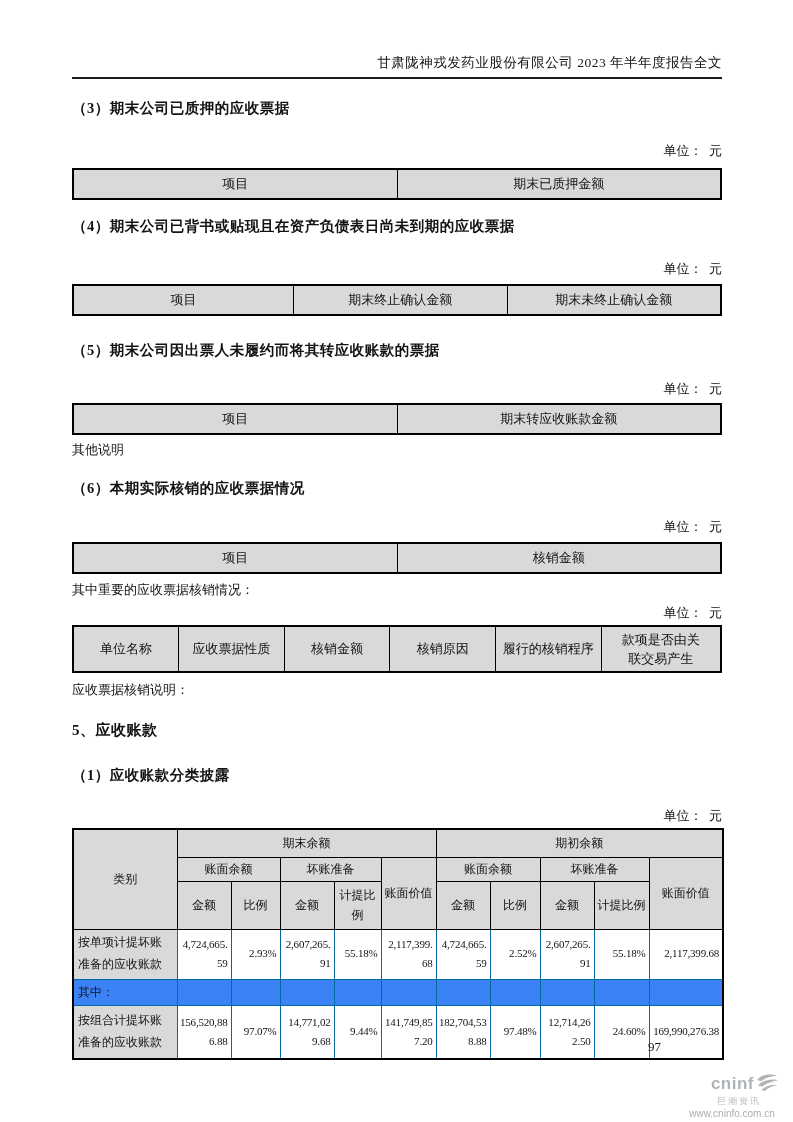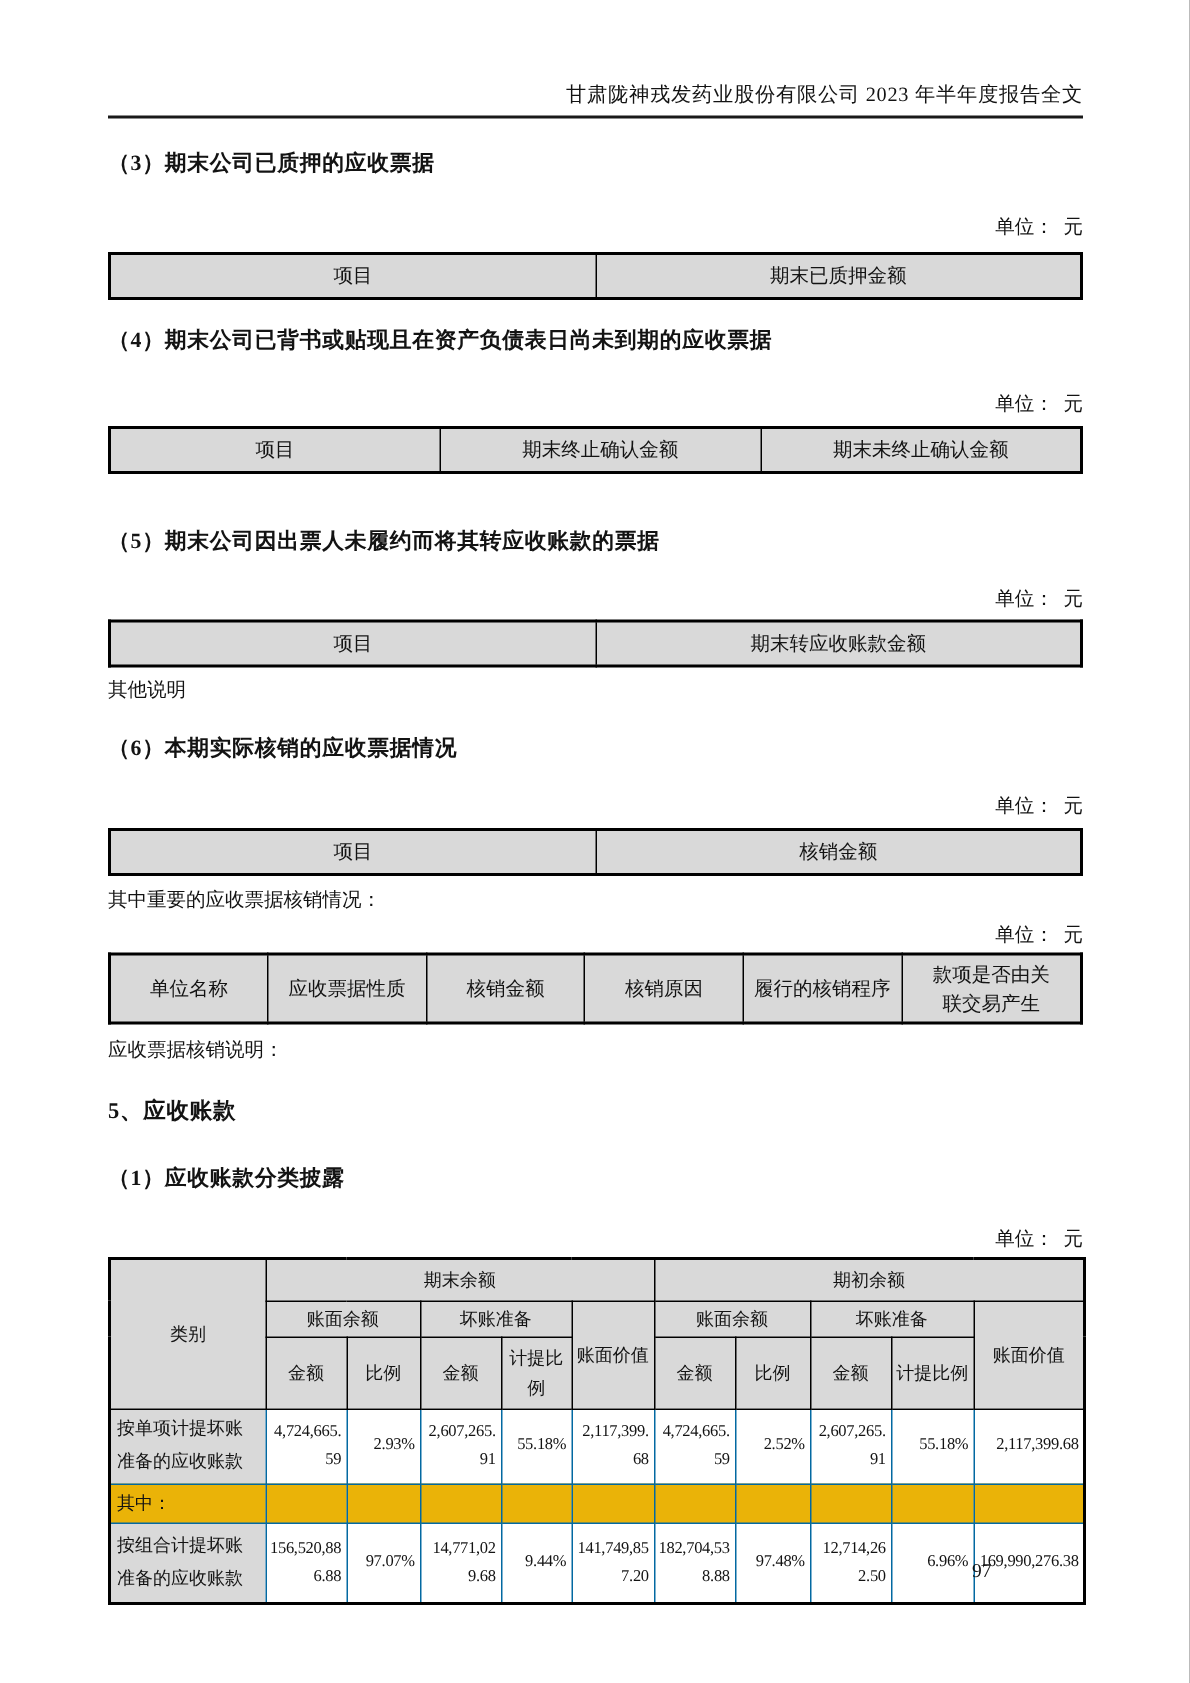--- a/index.html
+++ b/index.html
@@ -10,21 +10,21 @@
   }
   .content{position:absolute;left:72px;top:0;width:650px;}
 
   .doc-header{
     padding-top:54px;padding-bottom:5px;text-align:right;
     font-size:13.5px;border-bottom:2px solid #1a1a1a;letter-spacing:.5px;
   }
 
   .heading{font-weight:bold;font-size:14.5px;margin-top:20px;letter-spacing:.5px;}
   .heading.h4{margin-top:17px;}
-  .heading.h5{margin-top:35px;}
+  .heading.h5{margin-top:25px;}
   .heading.h6{margin-top:20px;}
   .heading.main{font-size:15px;margin-top:22px;}
   .heading.sub{margin-top:26px;}
 
   .unit-line{text-align:right;font-size:13px;margin-top:24px;white-space:pre;}
   .unit-line.tight{margin-top:5px;}
   .unit-line.m20{margin-top:20px;}
   .unit-line.m22{margin-top:22px;}
 
   .note{font-size:13px;margin-top:6px;}
@@ -51,21 +51,21 @@
   table.bigtable td{
     border:1px solid #0369a1;font-size:11px;vertical-align:middle;
     line-height:1.75;background:#fff;
   }
   table.bigtable td.cat{
     background:#d9d9d9;font-size:12px;text-align:left;padding:2px 4px;line-height:1.8;
   }
   table.bigtable td.num{
     text-align:right;padding:1px 3px 1px 2px;word-break:break-all;letter-spacing:-.2px;
   }
-  table.bigtable tr.subrow td{background:#eab308;height:20px;}
+  table.bigtable tr.subrow td{background:#3b82f6;height:20px;}
 
   .page-number{position:absolute;left:648px;top:1039px;font-size:13px;}
 
   .logo{
     position:absolute;right:6px;top:1072px;width:110px;
     color:#b0b5ba;text-align:center;line-height:1;
     font-family:"Liberation Sans","DejaVu Sans",sans-serif;
   }
   .logo-row1{display:flex;align-items:center;justify-content:flex-end;gap:1px;padding-right:8px;}
   .logo-name{font-weight:bold;font-size:17px;letter-spacing:.5px;color:#aeb3b8;}
@@ -242,23 +242,37 @@
       <tr style="height:53px;">
         <td class="cat">按组合计提坏账准备的应收账款</td>
         <td class="num">156,520,886.88</td>
         <td class="num">97.07%</td>
         <td class="num">14,771,029.68</td>
         <td class="num">9.44%</td>
         <td class="num">141,749,857.20</td>
         <td class="num">182,704,538.88</td>
         <td class="num">97.48%</td>
         <td class="num">12,714,262.50</td>
-        <td class="num">6.96%</td>
+        <td class="num">24.60%</td>
         <td class="num">169,990,276.38</td>
       </tr>
     </tbody>
       </table>
 
   </div>
 
   <div class="page-number">97</div>
 
+  <div class="logo">
+    <div class="logo-row1">
+      <span class="logo-name">cninf</span>
+      <span>
+        <svg width="24" height="20" viewBox="0 0 26 22" aria-hidden="true">
+          <path d="M2 9 C6 3, 16 1, 24 4 C18 4.5, 10 6.5, 7 10 Z" fill="#aeb3b8"></path>
+          <path d="M3 15 C8 9, 18 7, 25 9 C19 10.5, 11 12.5, 8 16 Z" fill="#aeb3b8"></path>
+          <path d="M7 20 C11 15, 18 13.5, 24 14.5 C19 15.5, 13 17.5, 11 21 Z" fill="#aeb3b8"></path>
+        </svg>
+      </span>
+    </div>
+    <div class="logo-cn">巨潮资讯</div>
+    <div class="logo-url">www.cninfo.com.cn</div>
+  </div>
 </div>
 
 </body></html>

